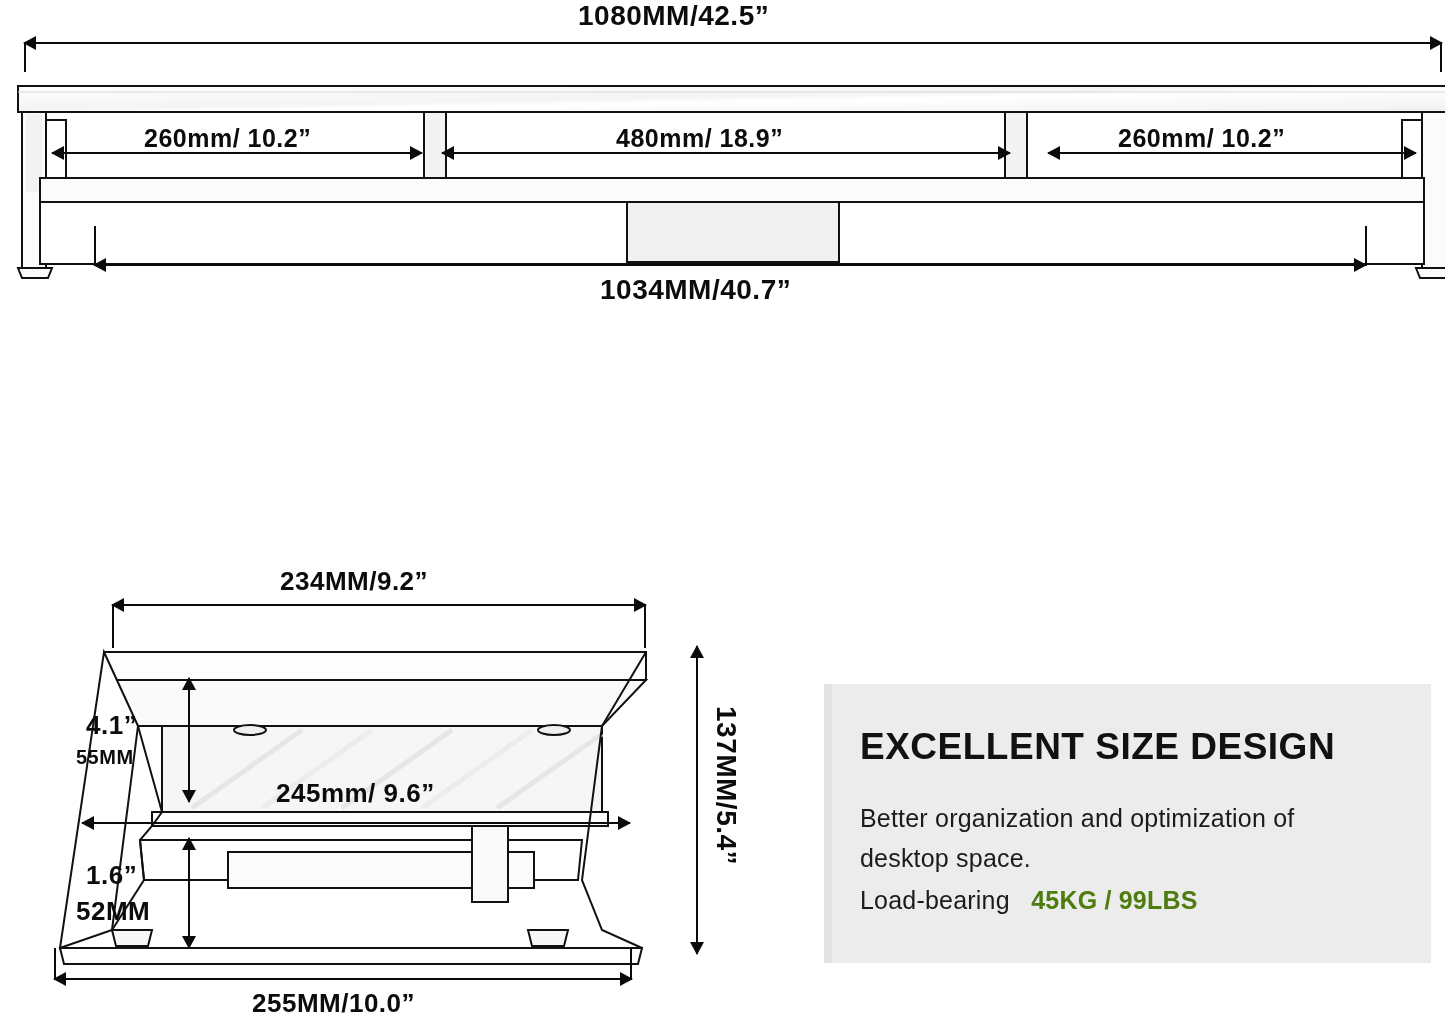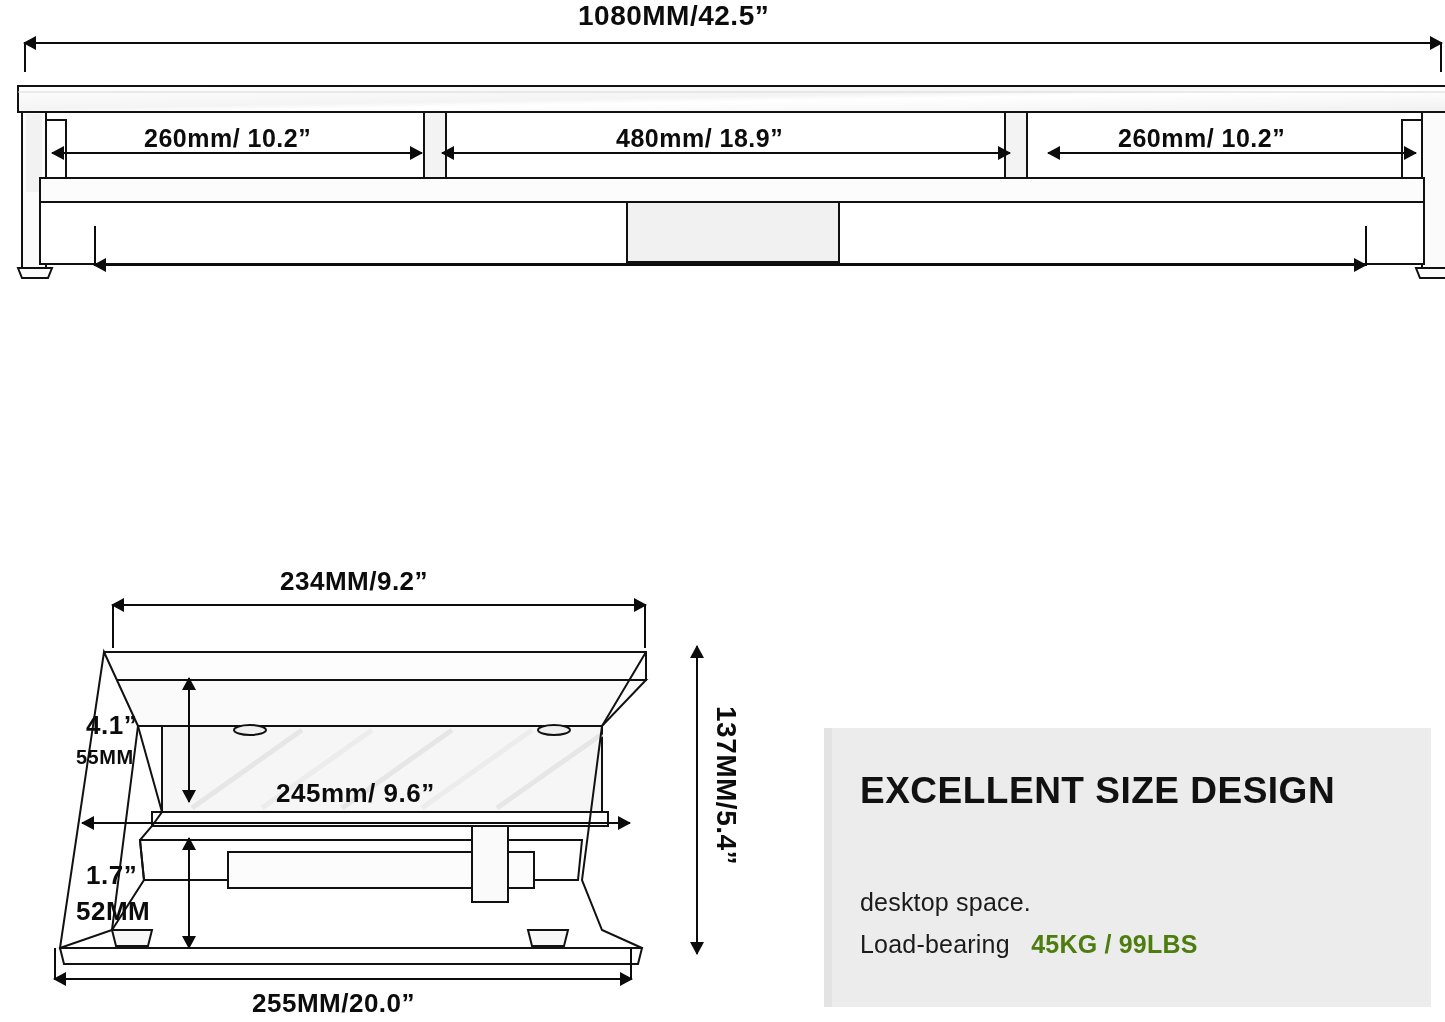--- a/index.html
+++ b/index.html
@@ -99,21 +99,20 @@
   }
 
   
   .info-panel {
     position: absolute;
     left: 812px;
     top: 684px;
     width: 607px;
     height: 279px;
     background: #ececec;
-    margin-top: 44px;
   }
   .info-accent {
     position: absolute;
     left: 0; top: 0;
     width: 8px; height: 100%;
     background: #e3e3e3;
   }
   .info-title {
     position: absolute;
     left: 36px;
@@ -190,20 +189,21 @@
 
   <div class="arrow-h" style="left:430px; top:152px; width:568px;"></div>
   <div class="dim-label" style="left:604px; top:124px; font-size:25px;">480mm/ 18.9”</div>
 
   <div class="arrow-h" style="left:1036px; top:152px; width:368px;"></div>
   <div class="dim-label" style="left:1106px; top:124px; font-size:25px;">260mm/ 10.2”</div>
 
   <div class="arrow-h" style="left:82px; top:264px; width:1272px;"></div>
   <div class="tick" style="left:82px; top:226px; height:40px;"></div>
   <div class="tick" style="left:1353px; top:226px; height:40px;"></div>
+  <div class="dim-label" style="left:588px; top:274px; font-size:28px;">1034MM/40.7”</div>
 
   <div class="dim-label" style="left:268px; top:566px; font-size:26px;text-align:center;">234MM/9.2”</div>
   <div class="arrow-h" style="left:100px; top:604px; width:534px;"></div>
   <div class="tick" style="left:100px; top:604px; height:44px;"></div>
   <div class="tick" style="left:632px; top:604px; height:44px;"></div>
 
   <div class="prod-side product">
     <svg width="640" height="350" viewBox="0 0 640 350">
 
       <path d="M62 22 L604 22 L604 50 L62 50 Z" fill="#fdfdfd" stroke="#111" stroke-width="2"></path>
@@ -244,34 +244,35 @@
   </div>
 
   <div class="arrow-v" style="left:176px; top:678px; height:124px;"></div>
   <div class="dim-label" style="left:74px; top:710px; font-size:26px;">4.1”</div>
   <div class="dim-label" style="left:64px; top:746px; font-size:20px;">55MM</div>
 
   <div class="arrow-h" style="left:70px; top:822px; width:548px;"></div>
   <div class="dim-label" style="left:264px; top:778px; font-size:26px;">245mm/ 9.6”</div>
 
   <div class="arrow-v" style="left:176px; top:838px; height:110px;"></div>
-  <div class="dim-label" style="left:74px; top:860px; font-size:26px;">1.7”</div>
+  <div class="dim-label" style="left:74px; top:860px; font-size:26px;">1.6”</div>
   <div class="dim-label" style="left:64px; top:896px; font-size:26px;">52MM</div>
 
   <div class="arrow-h" style="left:42px; top:978px; width:578px;"></div>
   <div class="tick" style="left:42px; top:948px; height:32px;"></div>
   <div class="tick" style="left:618px; top:948px; height:32px;"></div>
-  <div class="dim-label" style="left:240px; top:988px; font-size:26px;">255MM/20.0”</div>
+  <div class="dim-label" style="left:240px; top:988px; font-size:26px;">255MM/10.0”</div>
 
   <div class="arrow-v" style="left:684px; top:646px; height:308px;"></div>
   <div class="dim-label vert" style="left:730px; top:706px; font-size:28px; transform: rotate(90deg);">137MM/5.4”</div>
 
   <div class="info-panel">
     <div class="info-accent"></div>
     <div class="info-title">EXCELLENT SIZE DESIGN</div>
+    <div class="info-line l1">Better organization and optimization of</div>
     <div class="info-line l2">desktop space.</div>
     <div class="info-line l3">
       <span>Load-bearing</span>
       &nbsp;&nbsp;<span class="info-strong">45KG / 99LBS</span>
     </div>
   </div>
 
 </div>
 
 </body></html>

